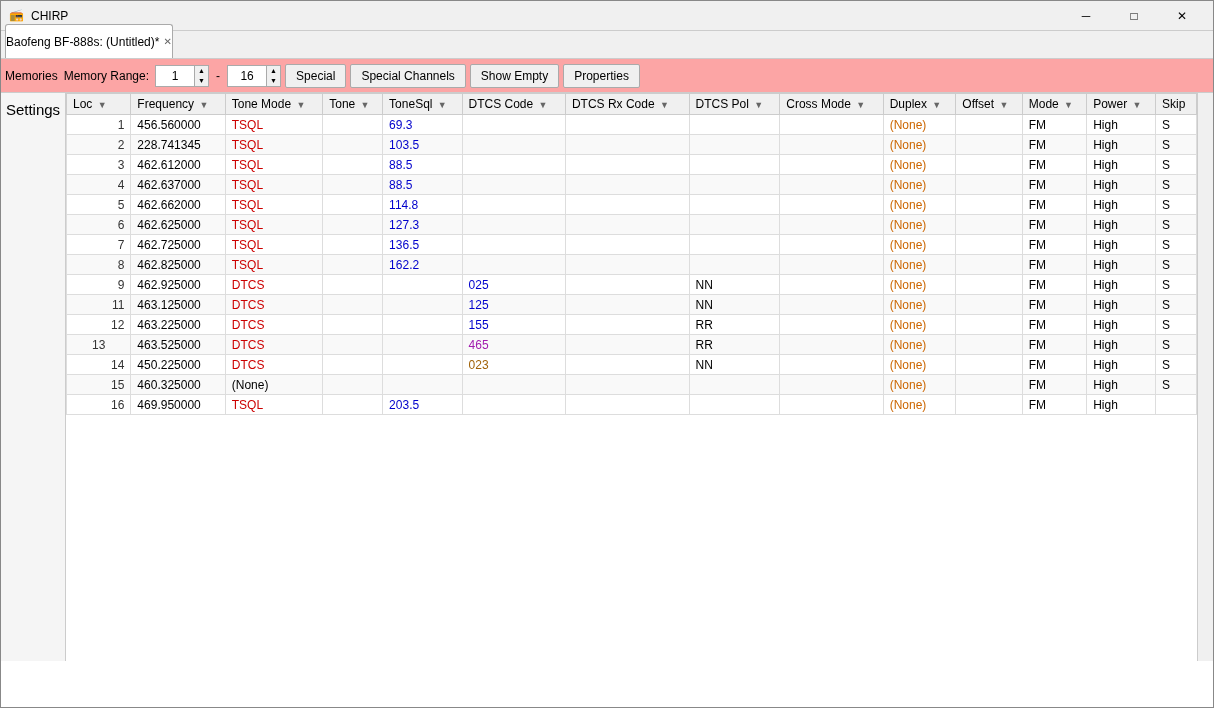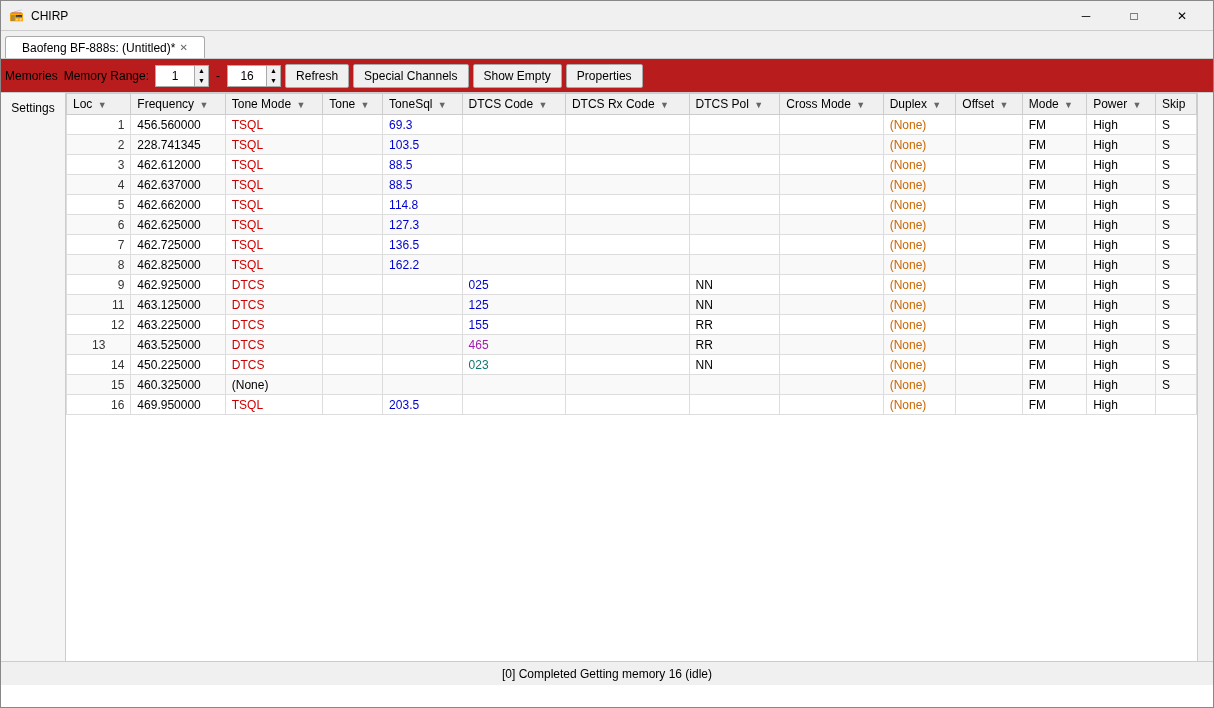--- a/index.html
+++ b/index.html
@@ -44,35 +44,35 @@
       height: 28px;
       display: flex;
       align-items: flex-end;
       padding: 0 4px;
       border-bottom: 1px solid #ccc;
     }
     .tab {
       background: #e0e0e0;
       border: 1px solid #aaa;
       border-bottom: none;
-      padding: 3px 16px;
+      padding: 3px 0;
       font-size: 12px;
       cursor: pointer;
       display: flex;
       align-items: center;
       gap: 4px;
       border-radius: 3px 3px 0 0;
-      height: 22px;
+      height: 34px;
     }
     .tab.active { background: white; }
     .tab-close { font-size: 10px; cursor: pointer; color: #666; }
 
     
     .toolbar {
-      background: #b91c1c;
+      background: #fca5a5;
       height: 34px;
       display: flex;
       align-items: center;
       padding: 0 4px;
       gap: 4px;
       border-bottom: 1px solid #ccc;
     }
     .toolbar-label { font-size: 12px; margin-right: 2px; }
     .toolbar-input {
       width: 40px;
@@ -122,21 +122,21 @@
     .settings-sidebar {
       width: 65px;
       background: #f5f5f5;
       border-right: 1px solid #ccc;
       display: flex;
       flex-direction: column;
       align-items: center;
       padding-top: 4px;
     }
     .settings-label {
-      font-size: 12px;
+      font-size: 15px;
       writing-mode: horizontal-tb;
       padding: 4px 2px;
       font-weight: normal;
     }
 
     
     .table-container {
       flex: 1;
       overflow: auto;
       background: white;
@@ -240,21 +240,21 @@
       </div>
     </div>
     <span class="toolbar-dash">-</span>
     <div class="input-group">
       <input class="toolbar-input" type="text" value="16" style="">
       <div class="toolbar-spinner">
         <button class="spinner-btn">▲</button>
         <button class="spinner-btn">▼</button>
       </div>
     </div>
-    <button class="toolbar-btn">Refresh</button>
+    <button class="toolbar-btn">Special</button>
     <button class="toolbar-btn">Special Channels</button>
     <button class="toolbar-btn">Show Empty</button>
     <button class="toolbar-btn">Properties</button>
   </div>
 
   <div class="main-content">
 
     <div class="settings-sidebar">
       <span class="settings-label">Settings</span>
     </div>
@@ -471,21 +471,21 @@
       <td>FM</td>
       <td>High</td>
       <td>S</td>
     </tr>
             <tr>
       <td class="loc-col" style="text-align:right;">14</td>
       <td>450.225000</td>
       <td style="color:#cc0000">DTCS</td>
       <td style="color:#0000cc"></td>
       <td style="color:#0000cc"></td>
-      <td style="color:#0f766e">023</td>
+      <td style="color:#a16207">023</td>
       <td></td>
       <td>NN</td>
       <td></td>
       <td style="color:#cc6600">(None)</td>
       <td></td>
       <td>FM</td>
       <td>High</td>
       <td>S</td>
     </tr>
             <tr>
@@ -520,16 +520,13 @@
       <td>High</td>
       <td></td>
     </tr>
           </tbody>
       </table>
     </div>
 
     <div class="right-bar"></div>
   </div>
 
-  <div class="status-bar">
-    <span class="status-text">[0] Completed Getting memory 16 (idle)</span>
-  </div>
 </div>
 
 </body></html>

